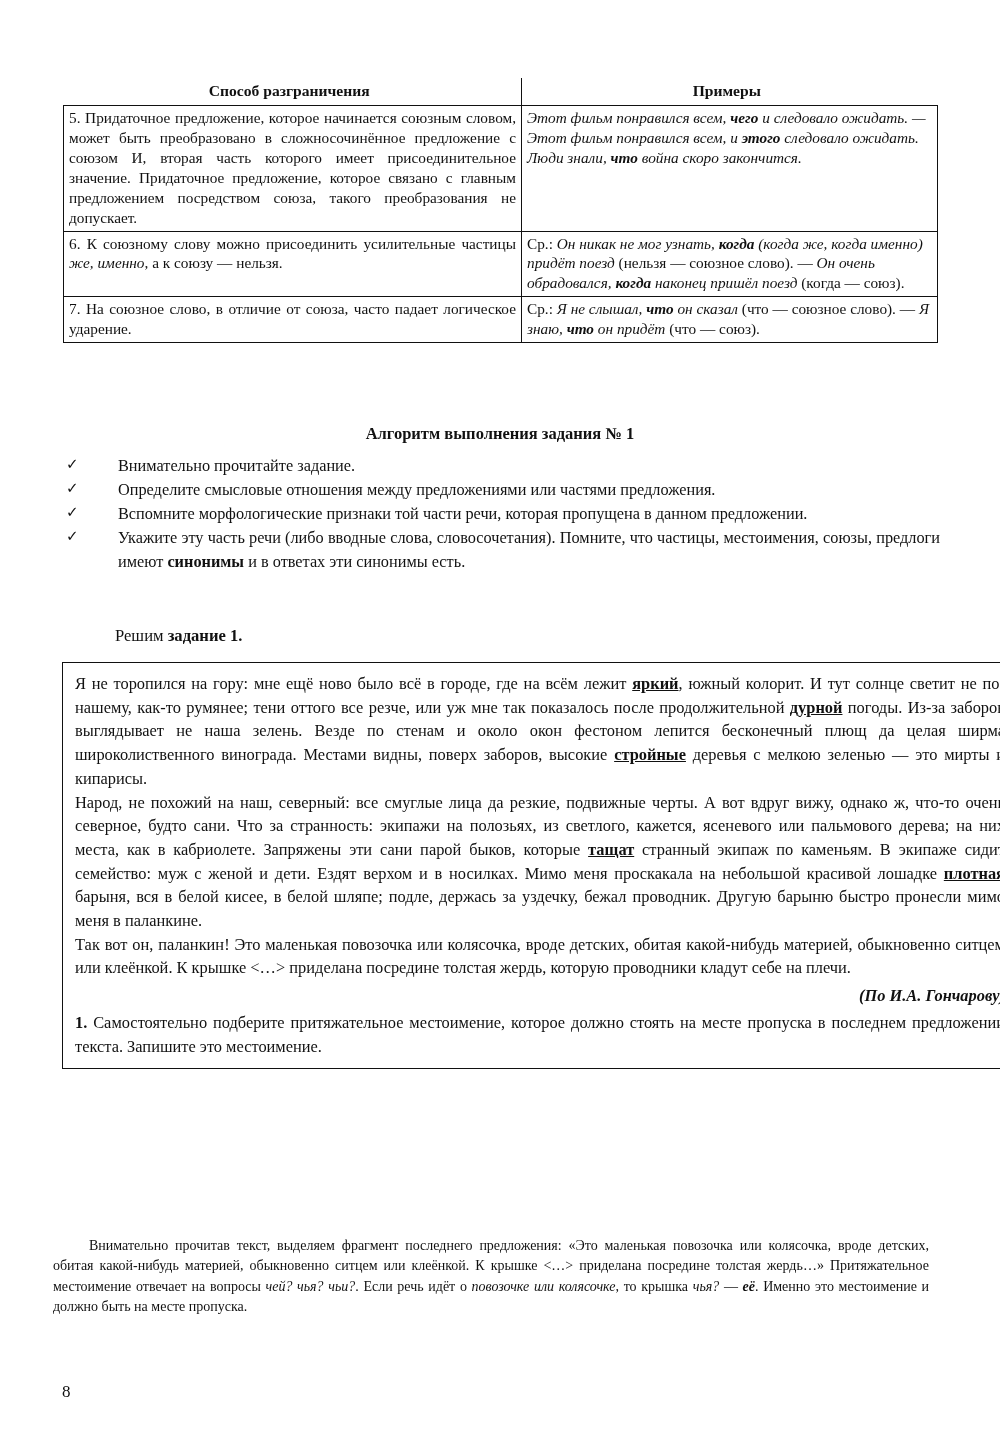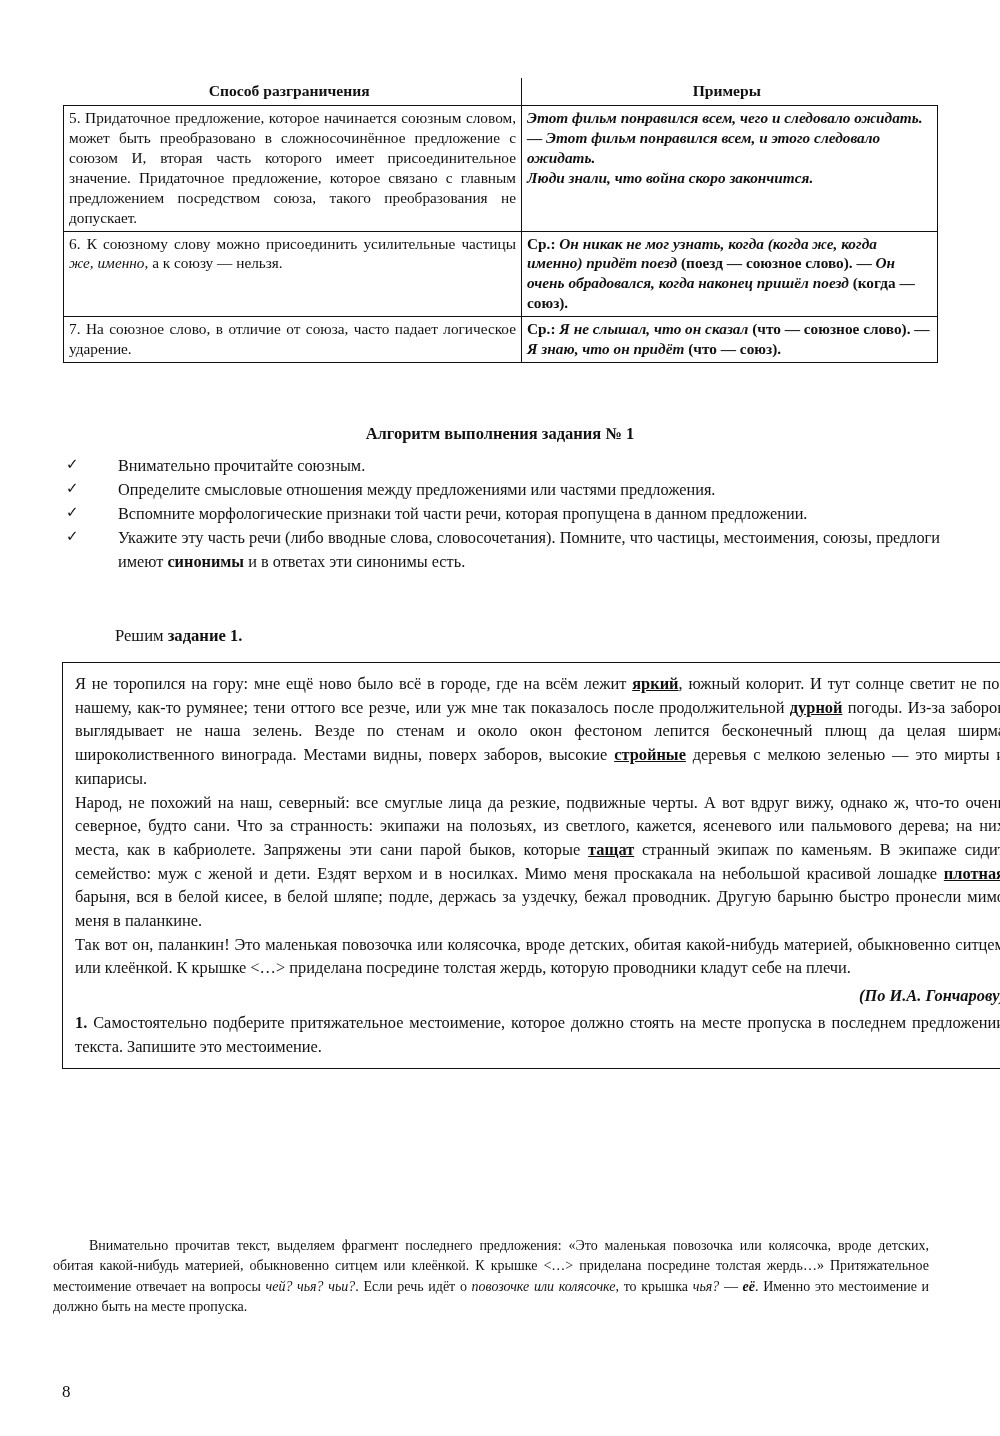--- a/index.html
+++ b/index.html
@@ -44,21 +44,21 @@
     text-align: center;
     font-weight: bold;
     font-size: 15.6px;
     padding: 3px 10px 4px 4px;
     border-top: none;
     border-left: none;
     border-right: none;
   }
   .rules-table th.col-left  { border-right: 1.5px solid #111; }
   .rules-table td.col-left  { text-align: justify; text-align-last: left; hyphens: manual; }
-  .rules-table td.col-right { font-style: italic; font-weight: bold; }
+  .rules-table td.col-right { font-style: italic; }
   .rules-table td.col-right .roman { font-style: normal; }
   col.c1 { width: 458px; }
   col.c2 { width: 416px; }
   .rules-table tr.hdr th { border-bottom: 1.5px solid #111; }
   .rules-table tbody td { border-left: 1.5px solid #111; border-right: 1.5px solid #111; }
   .ex-line { display: block; }
 
   
   .algo-title {
     position: absolute;
@@ -196,40 +196,40 @@
         <td class="col-right">
           <span class="ex-line">Этот фильм понравился всем, <b>чего</b> и следовало ожидать. — Этот фильм понравился всем, и <b>этого</b> следовало ожидать.</span>
           <span class="ex-line">Люди знали, <b>что</b> война скоро закончится.</span>
         </td>
       </tr>
       <tr>
         <td class="col-left">
           6.&nbsp;К союзному слову можно присоединить усилительные частицы <i>же, именно</i>, а к союзу — нельзя.
         </td>
         <td class="col-right">
-          <span class="roman">Ср.:</span> Он никак не мог узнать, <b>когда</b> (когда же, когда именно) придёт поезд <span class="roman">(поезд — союзное слово). —</span> Он очень обрадовался, <b>когда</b> наконец пришёл поезд <span class="roman">(когда — союз).</span>
+          <span class="roman">Ср.:</span> Он никак не мог узнать, <b>когда</b> (когда же, когда именно) придёт поезд <span class="roman">(нельзя — союзное слово). —</span> Он очень обрадовался, <b>когда</b> наконец пришёл поезд <span class="roman">(когда — союз).</span>
         </td>
       </tr>
       <tr>
         <td class="col-left">
           7.&nbsp;На союзное слово, в отличие от союза, часто падает логическое ударение.
         </td>
         <td class="col-right">
           <span class="roman">Ср.:</span> Я не слышал, <b>что</b> он сказал <span class="roman">(что — союзное слово). —</span> Я знаю, <b>что</b> он придёт <span class="roman">(что — союз).</span>
         </td>
       </tr>
     </tbody>
   </table>
 
   <div class="algo-title">Алгоритм выполнения задания № 1</div>
 
   <div class="checklist">
     <div class="check-item">
       <span class="check-mark">✓</span>
-      <span class="check-text">Внимательно прочитайте союзным.</span>
+      <span class="check-text">Внимательно прочитайте задание.</span>
     </div>
     <div class="check-item">
       <span class="check-mark">✓</span>
       <span class="check-text">Определите смысловые отношения между предложениями или частями предложения.</span>
     </div>
     <div class="check-item">
       <span class="check-mark">✓</span>
       <span class="check-text">Вспомните морфологические признаки той части речи, которая пропущена в данном предложении.</span>
     </div>
     <div class="check-item">

